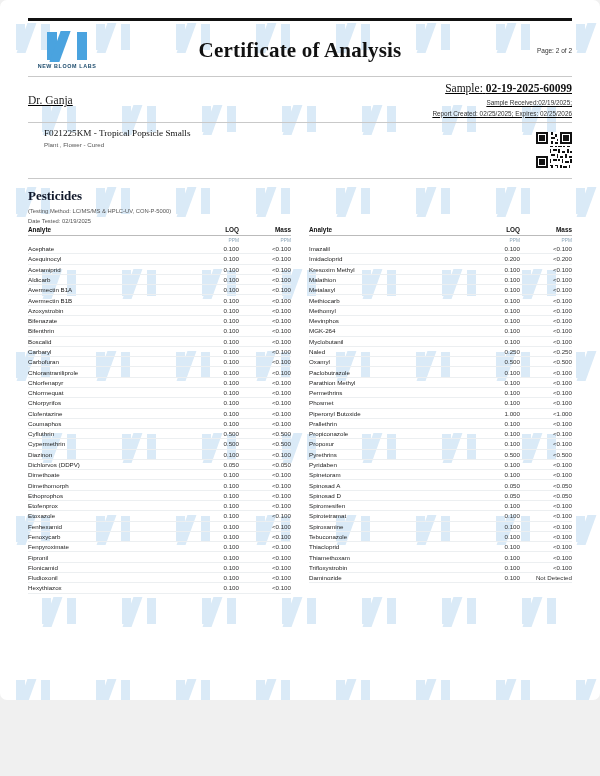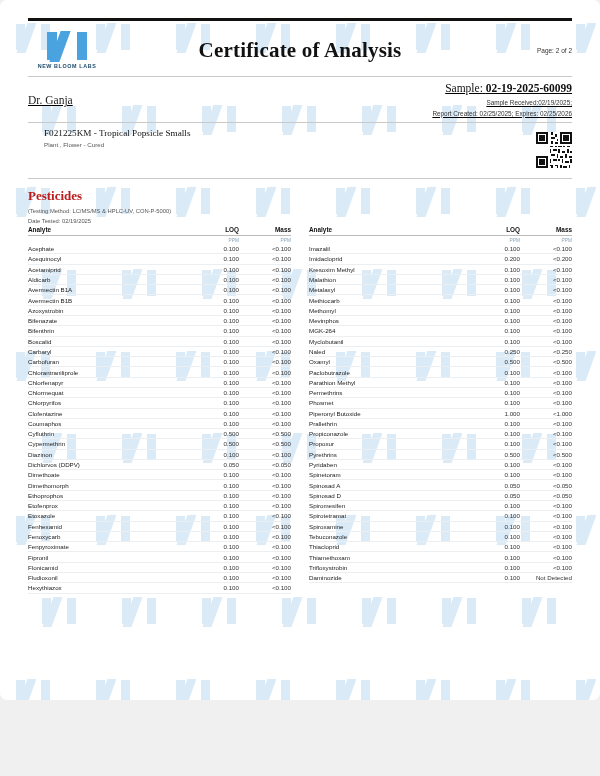--- a/index.html
+++ b/index.html
@@ -73,21 +73,21 @@
   
   .prod-row{position:absolute;left:28px;right:28px;top:128px;display:flex;align-items:flex-start;margin-left:16px;}
   .prod-name{font-size:9.2px;color:#111;font-family:"Liberation Serif", serif;}
   .prod-sub{font-size:6.2px;color:#555;margin-top:3px;}
   .qr{
     margin-left:auto;width:36px;height:36px;position:relative;margin-top:4px;
   }
   .qr svg{display:block;}
 
   
-  .sec-title{position:absolute;left:28px;top:188px;font-size:13px;font-weight:bold;color:#b91c1c;font-family:"Liberation Serif", serif;}
+  .sec-title{position:absolute;left:28px;top:188px;font-size:13px;font-weight:bold;color:#0f172a;font-family:"Liberation Serif", serif;}
   .sec-sub{position:absolute;left:28px;top:206px;font-size:5.8px;color:#555;line-height:1.8;}
 
   .tables{position:absolute;left:28px;right:28px;top:226px;display:flex;gap:18px;}
   .tbl{flex:1;}
   .thead{
     display:flex;border-bottom:1px solid #bbb;padding-bottom:2px;
   }
   .thead .c1{flex:1;font-size:6.4px;font-weight:bold;color:#111;}
   .thead .c2{width:44px;text-align:right;font-size:6.4px;font-weight:bold;color:#111;}
   .thead .c3{width:52px;text-align:right;font-size:6.4px;font-weight:bold;color:#111;}

